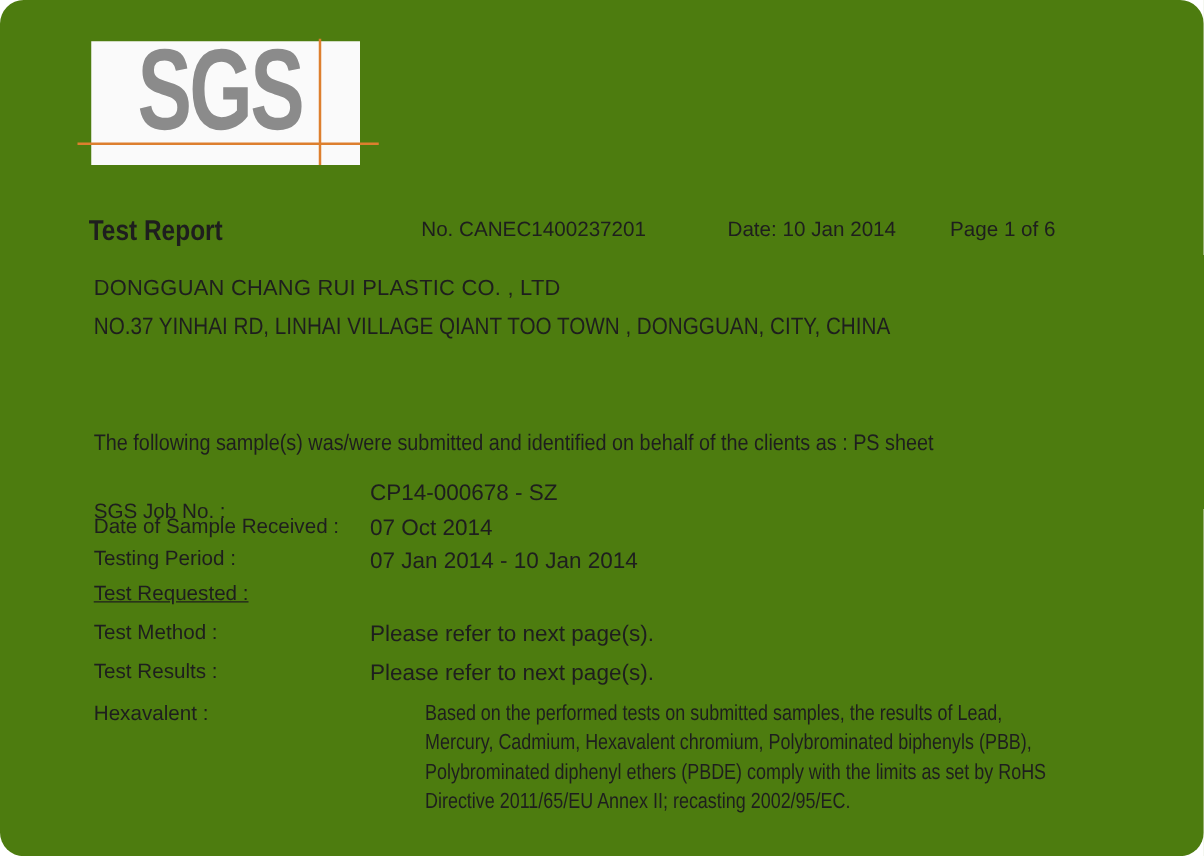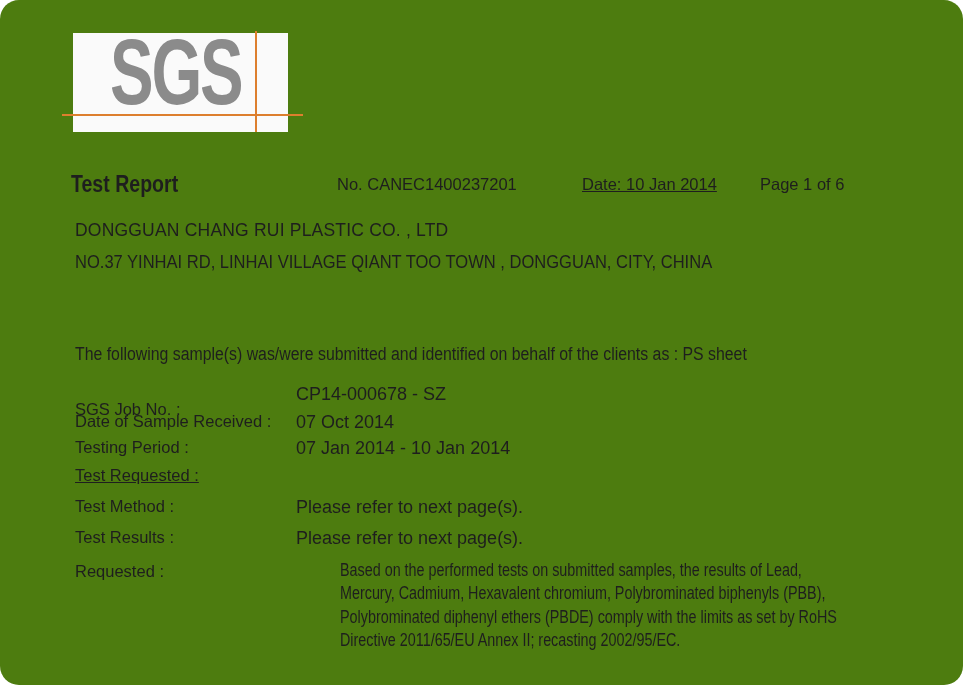--- a/index.html
+++ b/index.html
@@ -82,21 +82,21 @@
 <div class="page">
 
   <div class="logo-box">
     <span class="logo-text">SGS</span>
   </div>
   <div class="hline"></div>
   <div class="vline"></div>
 
   <div class="abs title" style="left:71px; top:171px;">Test Report</div>
   <div class="abs hdr" style="left:337px; top:175px;">No. CANEC1400237201</div>
-  <div class="abs hdr" style="left:582px; top:175px;text-decoration:underline;">Date: 10 Jan 2014</div>
+  <div class="abs hdr" style="left:582px; top:175px;">Date: 10 Jan 2014</div>
   <div class="abs hdr" style="left:760px; top:175px;">Page 1 of 6</div>
 
   <div class="abs addr1" style="left:75px; top:220px;">DONGGUAN CHANG RUI PLASTIC CO. , LTD</div>
   <div class="abs addr2" style="left:75px; top:251px;">NO.37 YINHAI RD, LINHAI VILLAGE QIANT TOO TOWN , DONGGUAN, CITY, CHINA</div>
 
   <div class="abs sample" style="left:75px; top:344px;">The following sample(s) was/were submitted and identified on behalf of the clients as : PS sheet</div>
 
   <div class="abs lbl" style="top:400px;">SGS Job No. :</div>
   <div class="abs val" style="top:384px;">CP14-000678 - SZ</div>
 
@@ -107,21 +107,21 @@
   <div class="abs val" style="top:438px;">07 Jan 2014 - 10 Jan 2014</div>
 
   <div class="abs lbl" style="top:466px;text-decoration:underline;">Test Requested :</div>
 
   <div class="abs lbl" style="top:497px;">Test Method :</div>
   <div class="abs val" style="top:497px;">Please refer to next page(s).</div>
 
   <div class="abs lbl" style="top:528px;">Test Results :</div>
   <div class="abs val" style="top:528px;">Please refer to next page(s).</div>
 
-  <div class="abs lbl" style="top:562px;">Requested :</div>
+  <div class="abs lbl" style="top:562px;">Hexavalent :</div>
   <div class="abs concl" style="top:559px;">
     <div class="cline">Based on the performed tests on submitted samples, the results of Lead,</div>
     <div class="cline">Mercury, Cadmium, Hexavalent chromium, Polybrominated biphenyls (PBB),</div>
     <div class="cline">Polybrominated diphenyl ethers (PBDE) comply with the limits as set by RoHS</div>
     <div class="cline">Directive 2011/65/EU Annex II; recasting 2002/95/EC.</div>
   </div>
 
 </div>
 
 </body></html>

